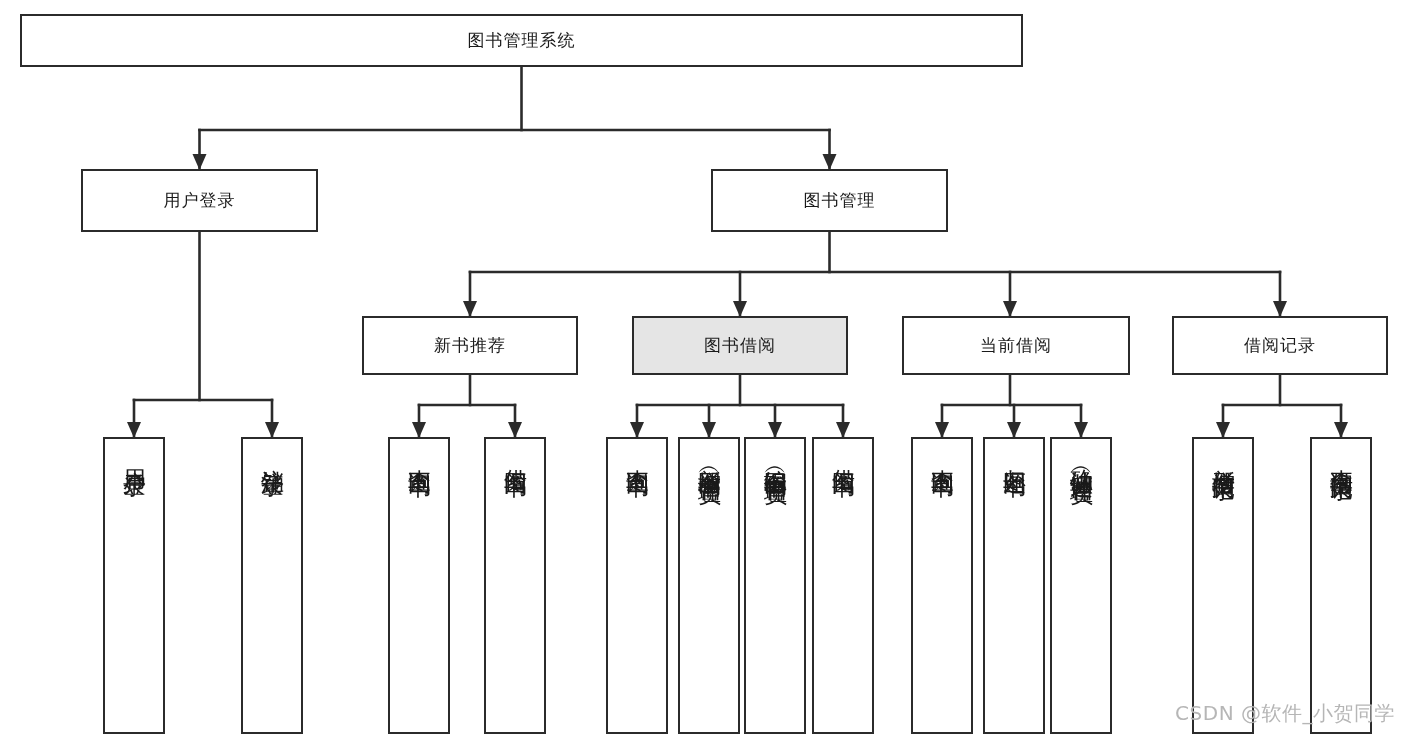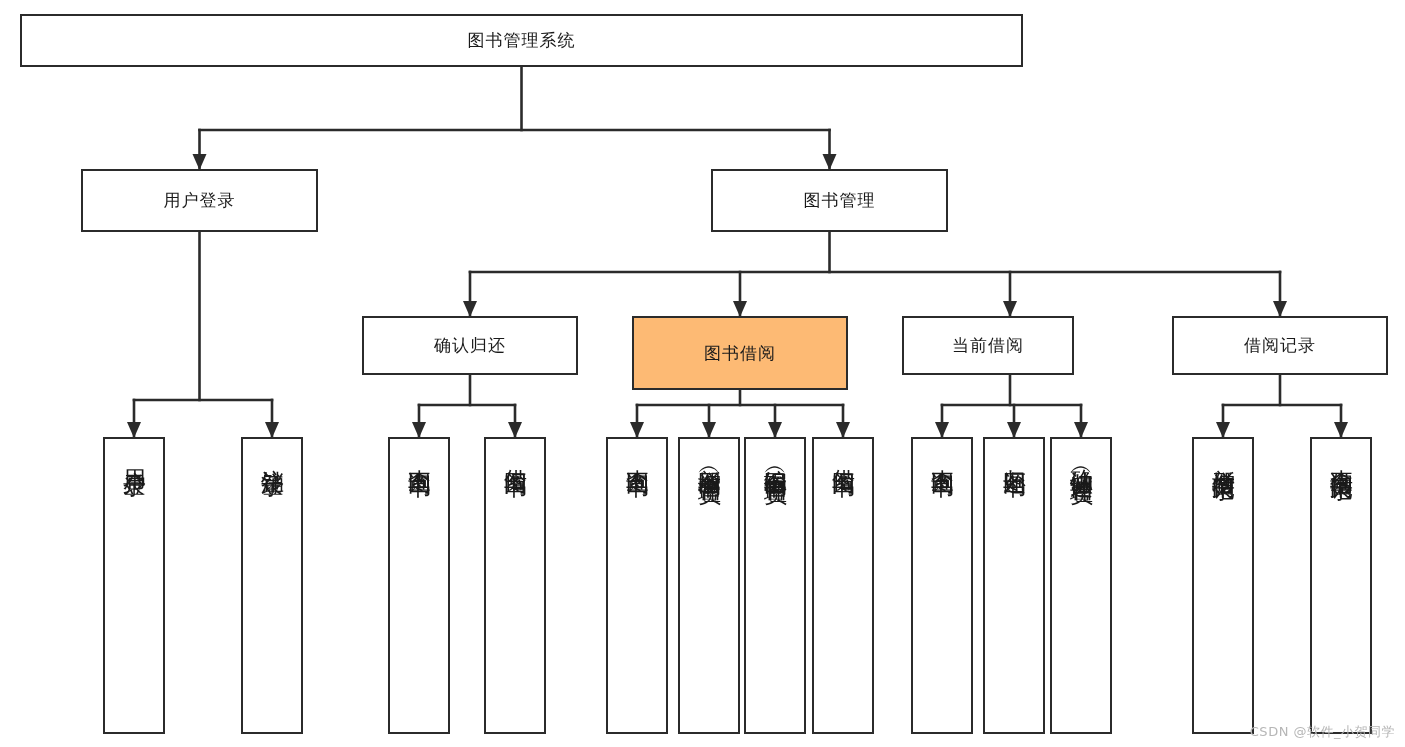--- a/index.html
+++ b/index.html
@@ -53,22 +53,22 @@
     writing-mode: vertical-rl;
     text-orientation: upright;
     font-size: 23px;
     line-height: 1.12;
     letter-spacing: 2px;
     white-space: nowrap;
   }
   .watermark {
     position: absolute;
     right: 10px;
-    bottom: 6px;
-    font-size: 13px;
+    bottom: 20px;
+    font-size: 20px;
     color: #b6b6b6;
     letter-spacing: 0.5px;
     white-space: nowrap;
     font-family: "DejaVu Sans", "Liberation Sans", sans-serif;
   }
 </style>
 </head>
 <body>
 
 <div id="diagram-root">
@@ -130,26 +130,26 @@
       <div class="node horizontal" style="left: 20px; top: 14px; width: 1003px; height: 53px; border-color: rgb(43, 43, 43); background: rgb(255, 255, 255);">
         <span class="node-label" style="color: rgb(26, 26, 26);">图书管理系统</span>
       </div>
       <div class="node horizontal" style="left: 81px; top: 169px; width: 237px; height: 63px; border-color: rgb(43, 43, 43); background: rgb(255, 255, 255);">
         <span class="node-label" style="color: rgb(26, 26, 26);">用户登录</span>
       </div>
       <div class="node horizontal" style="left: 711px; top: 169px; width: 237px; height: 63px; border-color: rgb(43, 43, 43); background: rgb(255, 255, 255); padding-left: 20px;">
         <span class="node-label" style="color: rgb(26, 26, 26);">图书管理</span>
       </div>
       <div class="node horizontal" style="left: 362px; top: 316px; width: 216px; height: 59px; border-color: rgb(43, 43, 43); background: rgb(255, 255, 255);">
-        <span class="node-label" style="color: rgb(26, 26, 26);">确认归还</span>
+        <span class="node-label" style="color: rgb(26, 26, 26);">新书推荐</span>
       </div>
-      <div class="node horizontal" style="left: 632px; top: 316px; width: 216px; height: 74px; border-color: rgb(43, 43, 43); background: #fdba74;">
+      <div class="node horizontal" style="left: 632px; top: 316px; width: 216px; height: 59px; border-color: rgb(43, 43, 43); background: #e5e5e5;">
         <span class="node-label" style="color: rgb(26, 26, 26);">图书借阅</span>
       </div>
-      <div class="node horizontal" style="left: 902px; top: 316px; width: 172px; height: 59px; border-color: rgb(43, 43, 43); background: rgb(255, 255, 255); text-align: right;">
+      <div class="node horizontal" style="left: 902px; top: 316px; width: 228px; height: 59px; border-color: rgb(43, 43, 43); background: rgb(255, 255, 255); text-align: right;">
         <span class="node-label" style="color: rgb(26, 26, 26);">当前借阅</span>
       </div>
       <div class="node horizontal" style="left: 1172px; top: 316px; width: 216px; height: 59px; border-color: rgb(43, 43, 43); background: rgb(255, 255, 255);">
         <span class="node-label" style="color: rgb(26, 26, 26);">借阅记录</span>
       </div>
       <div class="node vertical" style="left: 103px; top: 437px; width: 62px; height: 297px; border-color: rgb(43, 43, 43); background: rgb(255, 255, 255);">
         <span class="node-label" style="color: rgb(26, 26, 26);">用户登录</span>
       </div>
       <div class="node vertical" style="left: 241px; top: 437px; width: 62px; height: 297px; border-color: rgb(43, 43, 43); background: rgb(255, 255, 255);">
         <span class="node-label" style="color: rgb(26, 26, 26);">注销登录</span>

